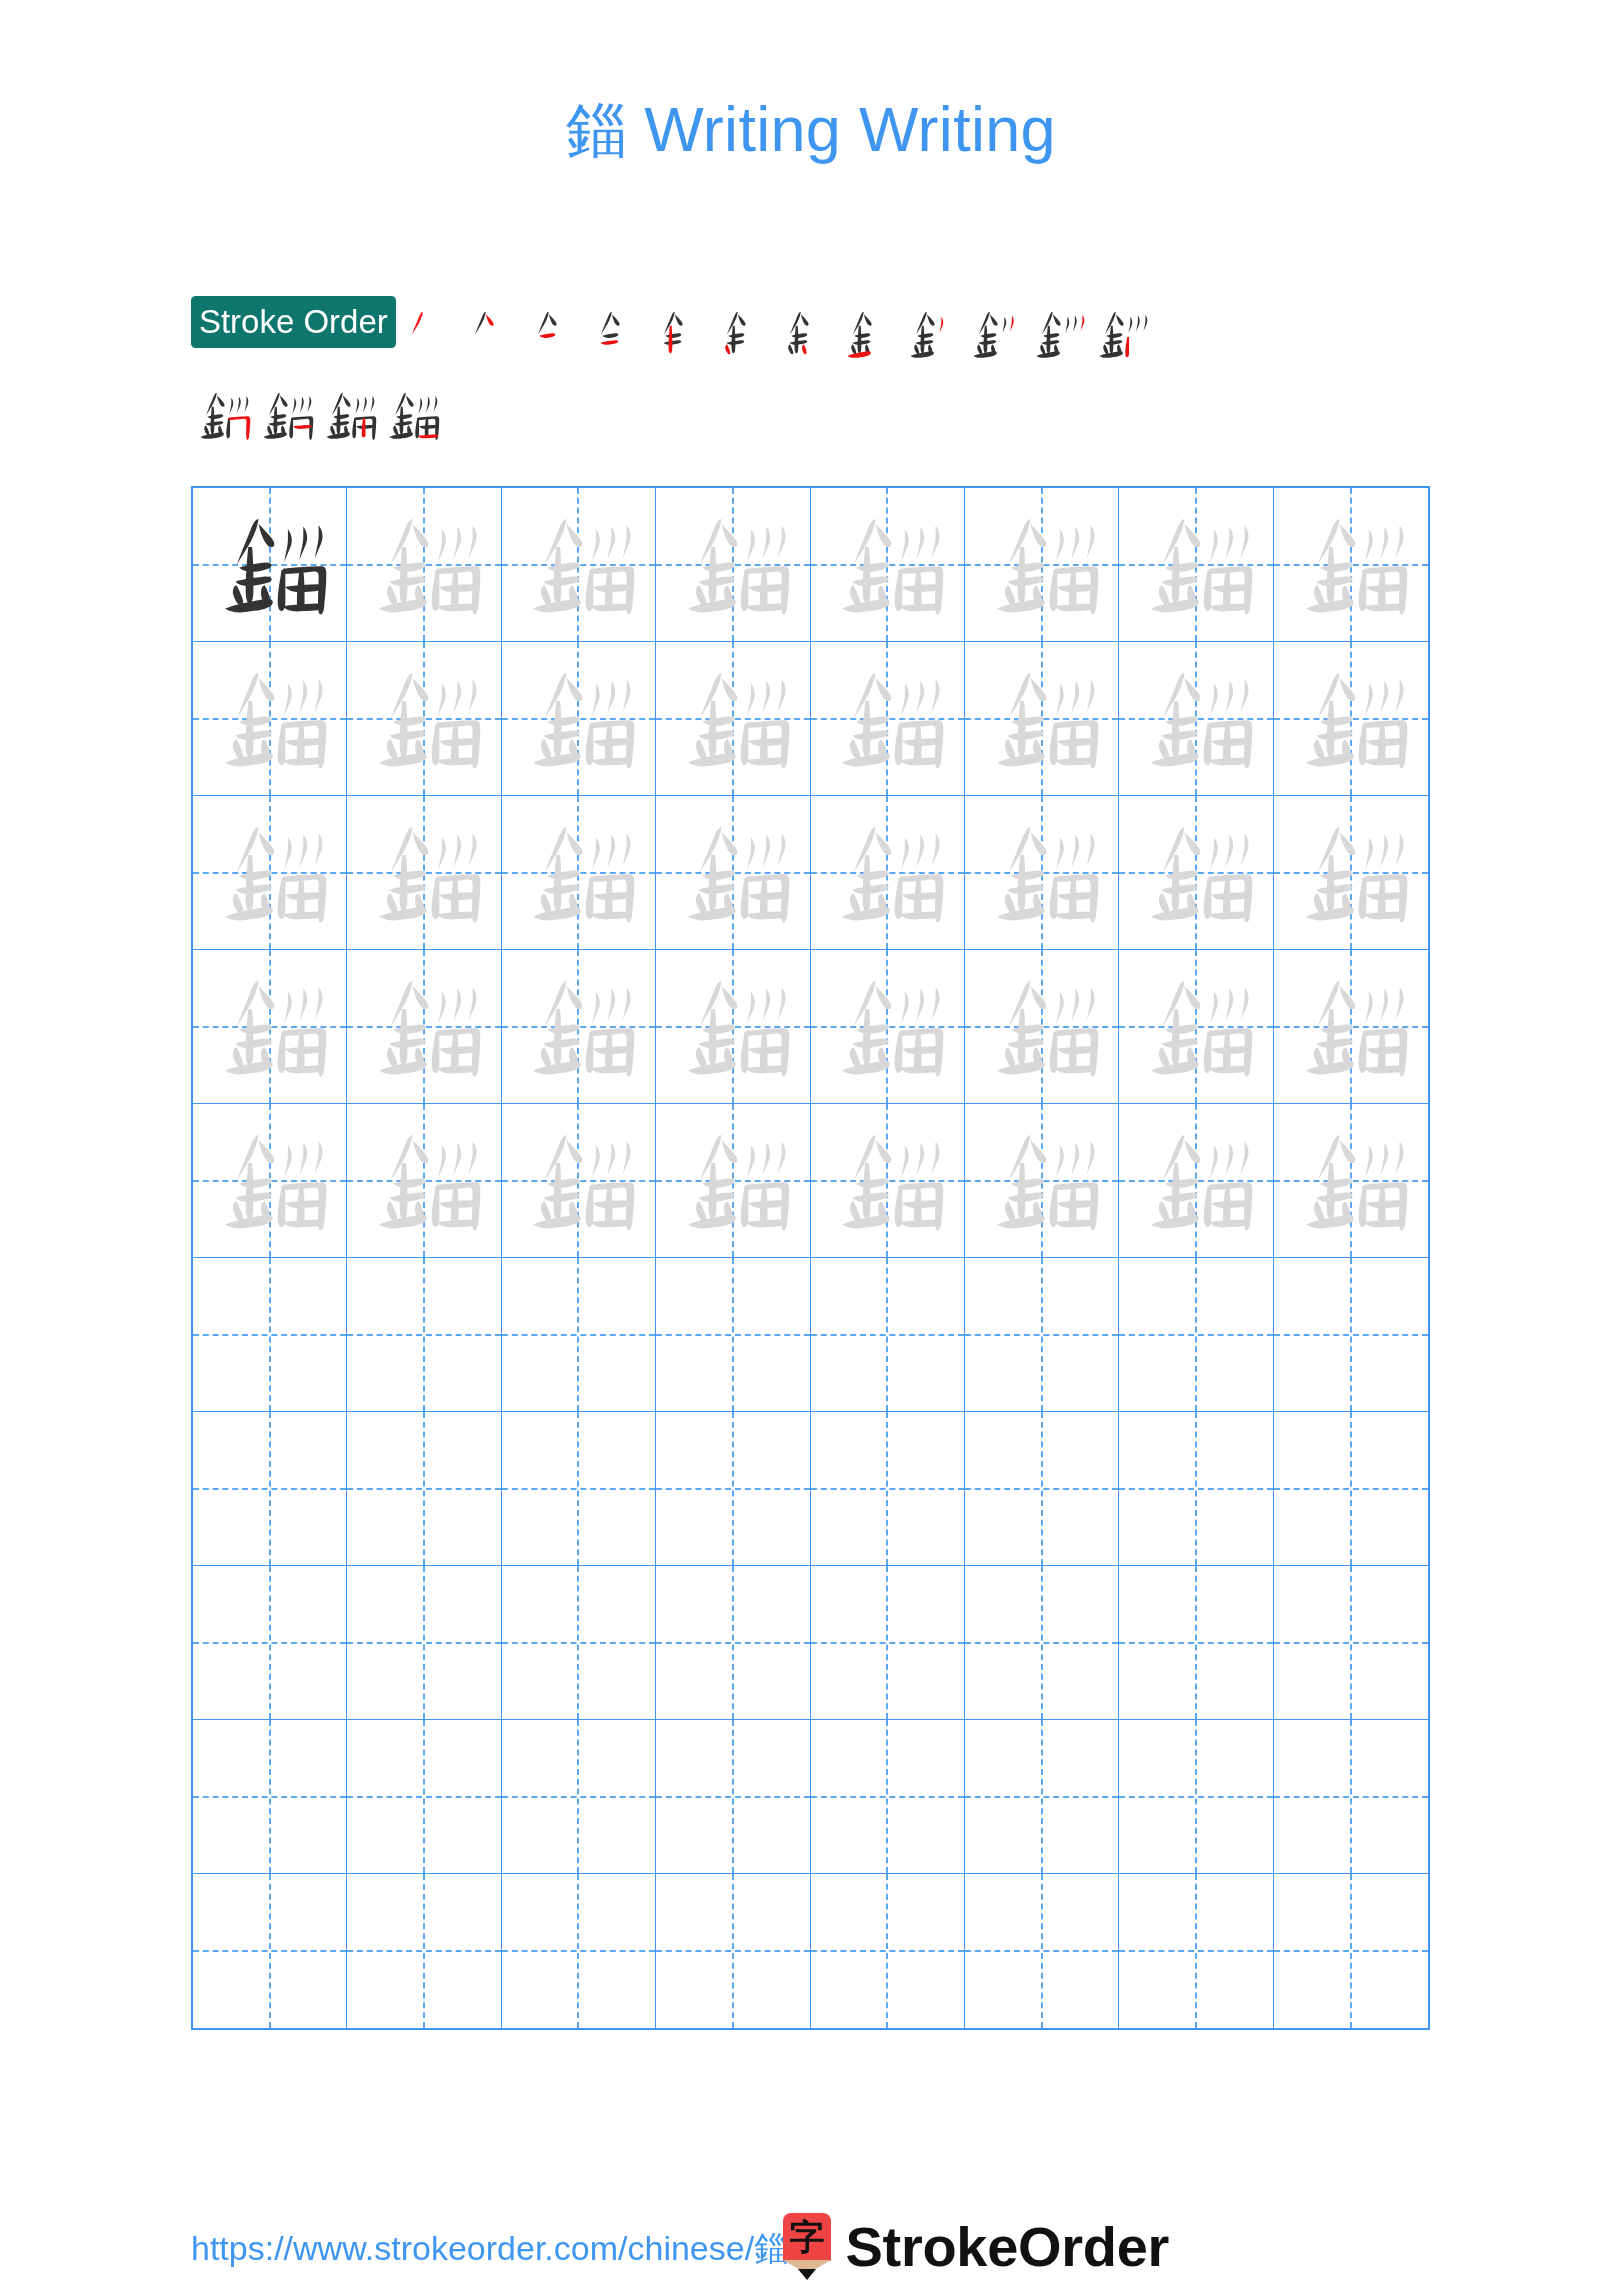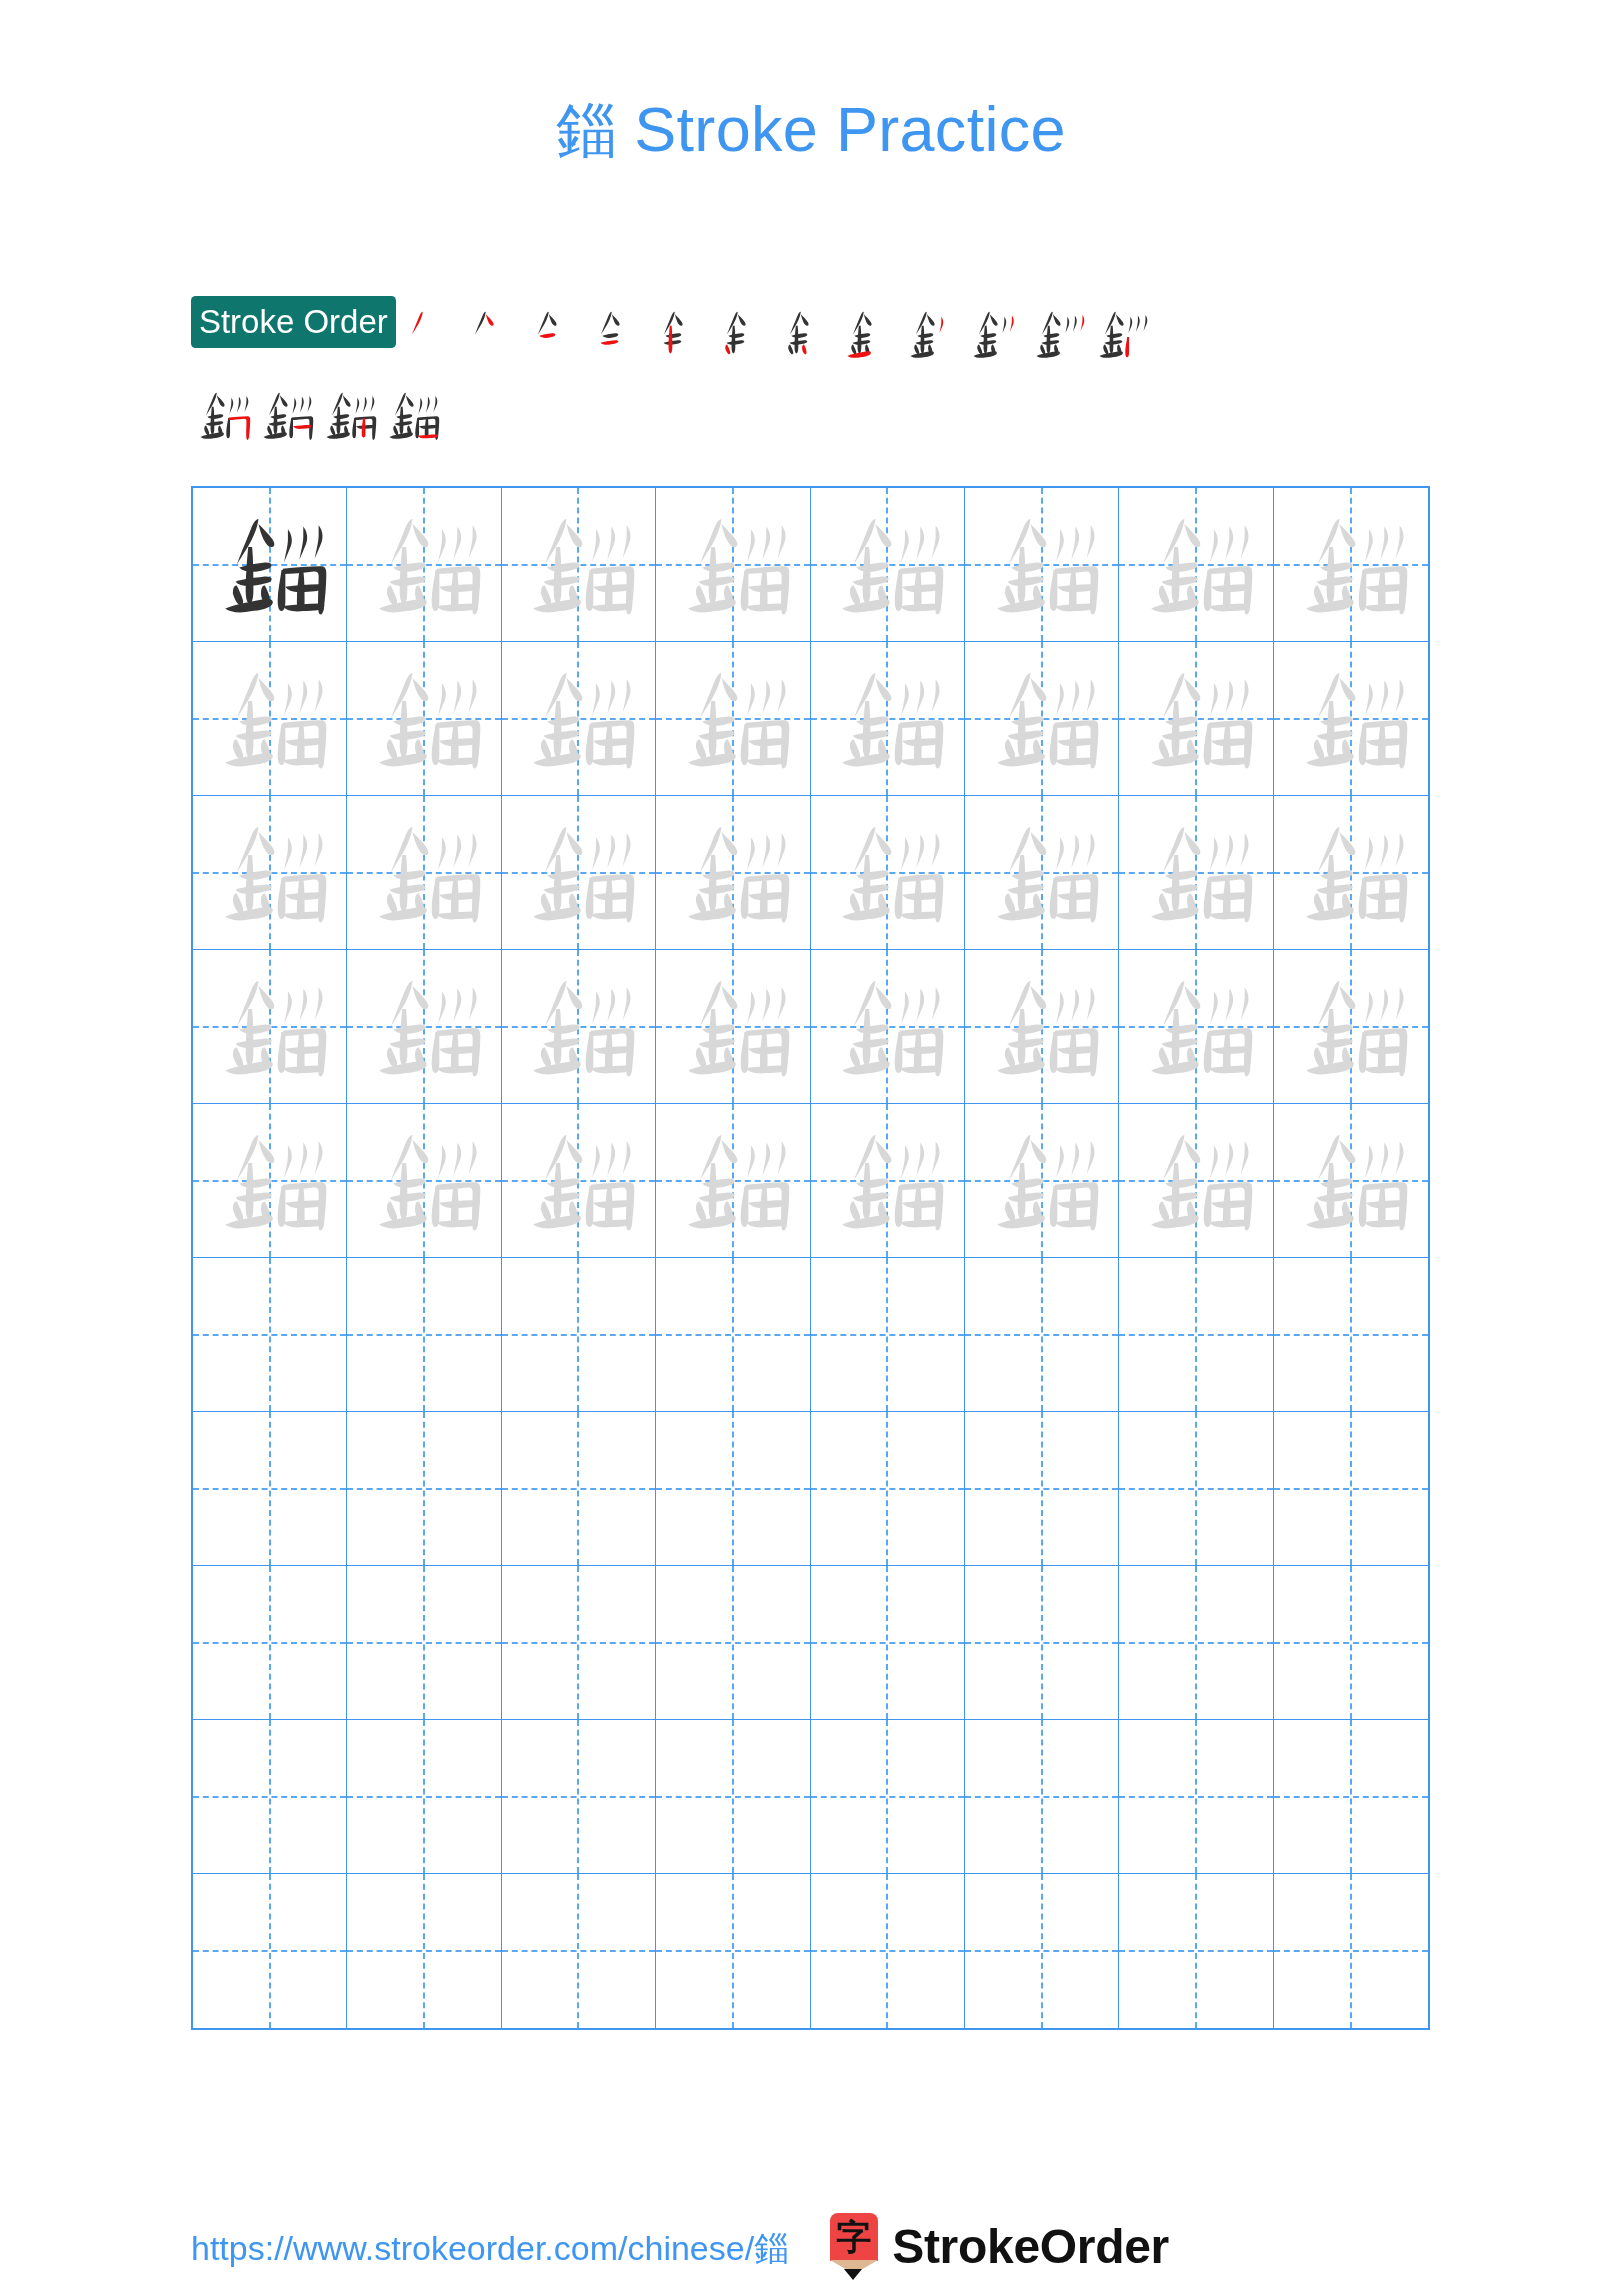--- a/index.html
+++ b/index.html
@@ -198,33 +198,33 @@
   .logo-tip {
     position: absolute;
     left: 14.4px;
     top: 56px;
     width: 0; height: 0;
     border-left: 9.8px solid transparent;
     border-right: 9.8px solid transparent;
     border-top: 11.8px solid #111111;
   }
   .logo-text {
-    font-size: 48px;
+    font-size: 56px;
     font-weight: 700;
     color: #111111;
     letter-spacing: -0.3px;
     white-space: nowrap;
   }
 </style>
 </head>
 <body>
 
 <div class="title-wrap">
   <div class="title">
-    <span class="han">錙</span><span> Stroke Practice</span>
+    <span class="han">錙</span><span> Writing Writing</span>
   </div>
 </div>
 
 <div class="stroke-section">
   <div class="stroke-row">
     <div class="so-badge">Stroke Order</div>
     <div class="stroke-steps-1" style="display:flex;">
         <div class="stroke-step">
           <svg viewBox="0 0 100 100" xmlns="http://www.w3.org/2000/svg">
             <path class="glyph-new" d="M41,14 C40,22 36,31 30,40 C27,45 25,48 24,50 C26,44 31,32 35,22 C37,17 39,14 41,14 Z"></path>

